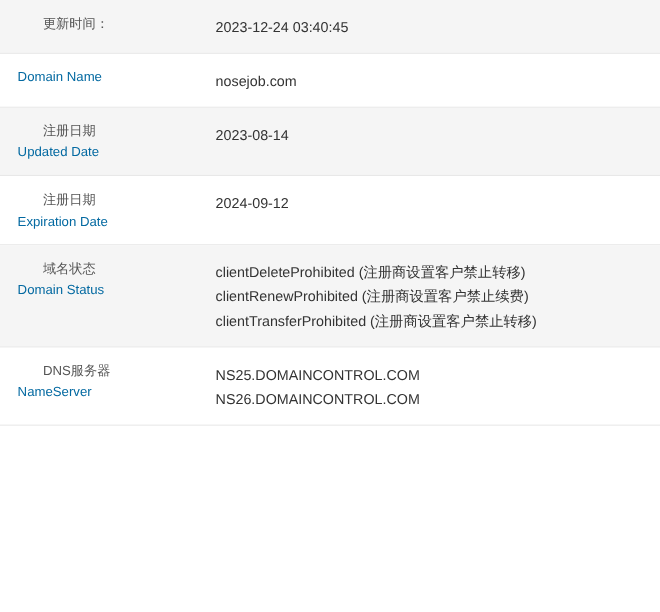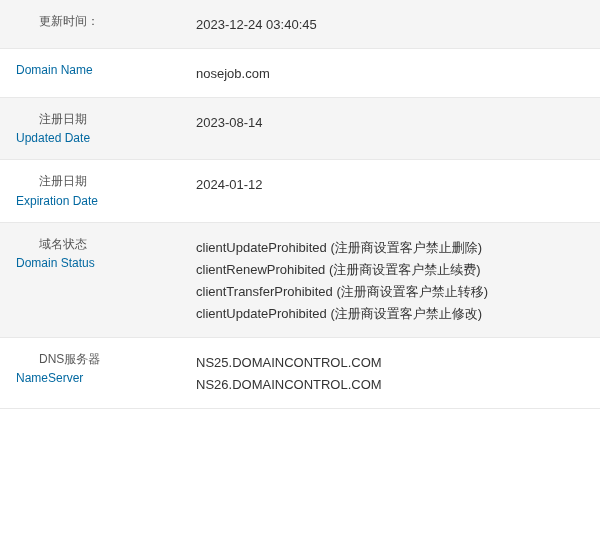--- a/index.html
+++ b/index.html
@@ -98,33 +98,32 @@
       <div class="value-col">
         <span class="value-line">2023-08-14</span>
       </div>
     </div>
     <div class="row">
       <div class="label-col">
         <span class="label-zh">注册日期</span>
         <span class="label-en">Expiration Date</span>
       </div>
       <div class="value-col">
-        <span class="value-line">2024-01-12</span>
+        <span class="value-line">2024-09-12</span>
       </div>
     </div>
     <div class="row">
       <div class="label-col">
         <span class="label-zh">域名状态</span>
         <span class="label-en">Domain Status</span>
       </div>
       <div class="value-col">
-        <span class="value-line">clientUpdateProhibited (注册商设置客户禁止删除)</span>
+        <span class="value-line">clientDeleteProhibited (注册商设置客户禁止转移)</span>
         <span class="value-line">clientRenewProhibited (注册商设置客户禁止续费)</span>
         <span class="value-line">clientTransferProhibited (注册商设置客户禁止转移)</span>
-        <span class="value-line">clientUpdateProhibited (注册商设置客户禁止修改)</span>
       </div>
     </div>
     <div class="row">
       <div class="label-col">
         <span class="label-zh">DNS服务器</span>
         <span class="label-en">NameServer</span>
       </div>
       <div class="value-col">
         <span class="value-line">NS25.DOMAINCONTROL.COM</span>
         <span class="value-line">NS26.DOMAINCONTROL.COM</span>

